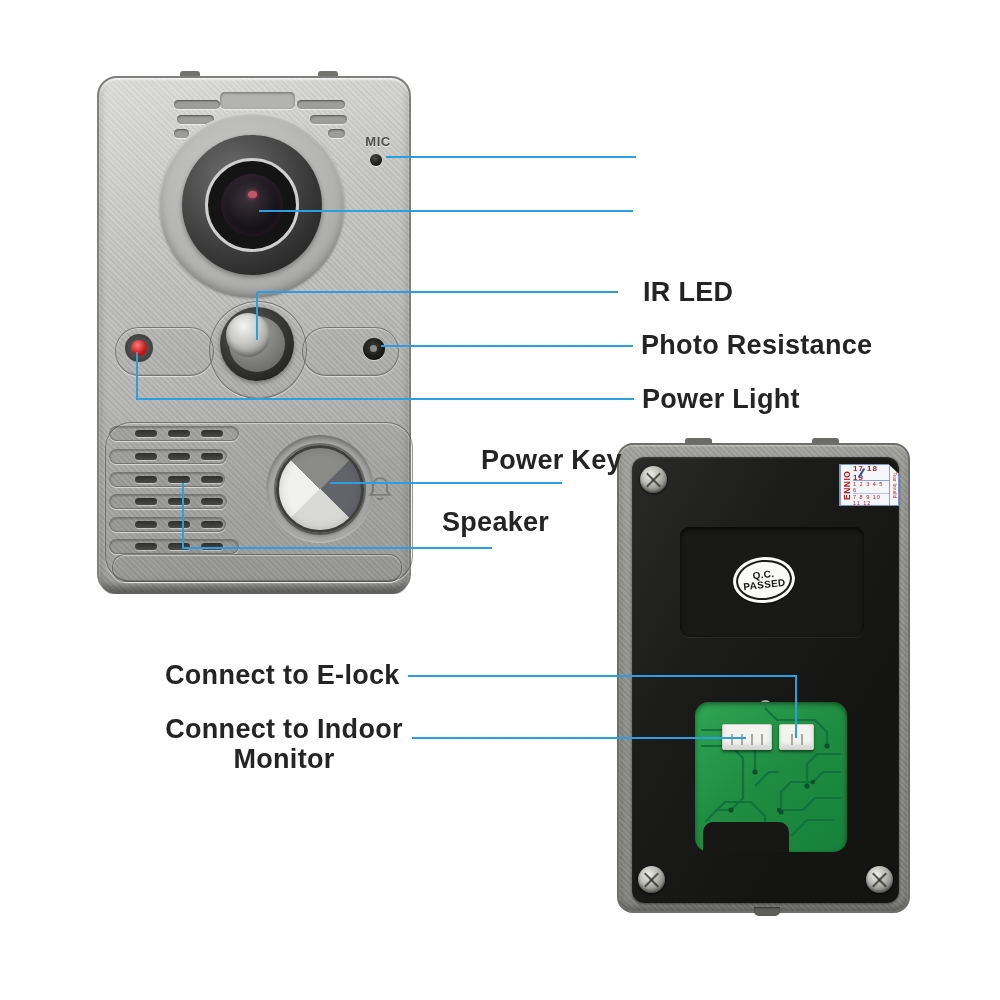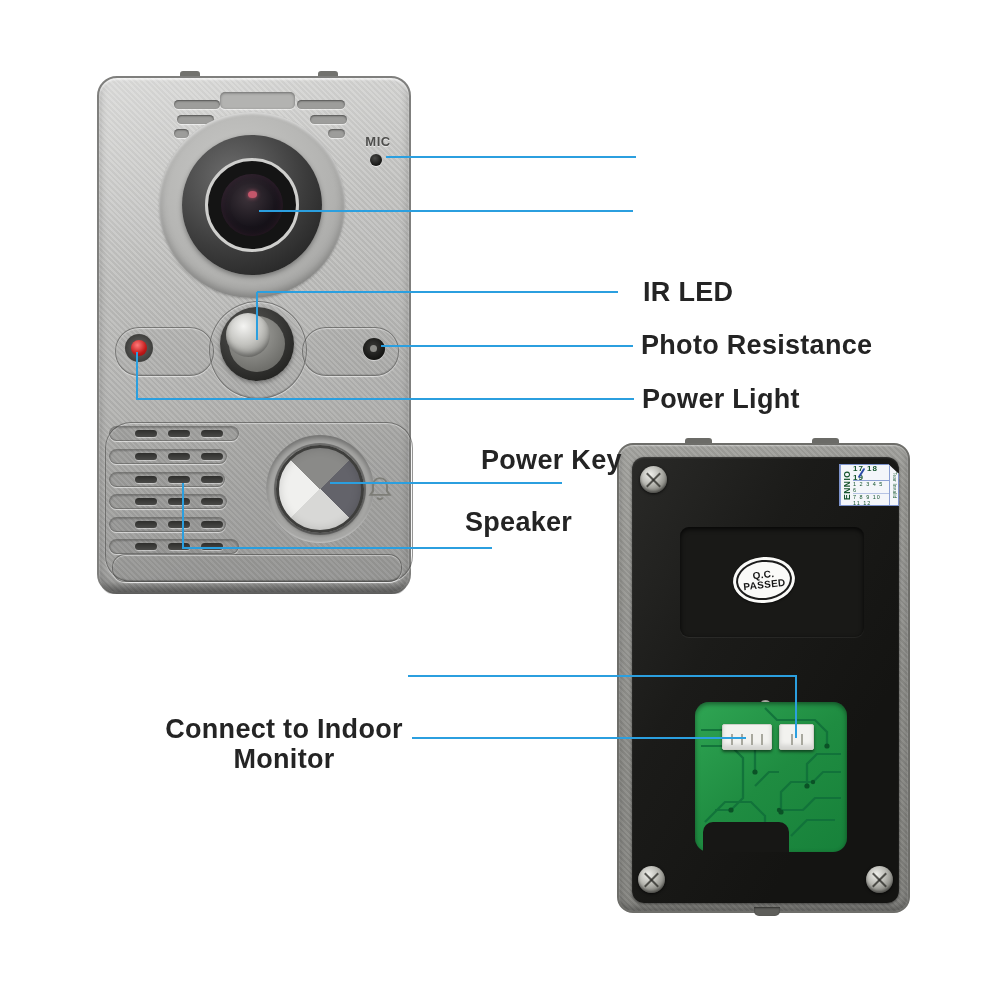--- a/index.html
+++ b/index.html
@@ -105,21 +105,21 @@
   .screw::after{transform:translateY(-50%) rotate(-45deg);}
   .b-recess{position:absolute;left:61px;top:82px;width:184px;height:110px;border-radius:9px;
      background:#191917;box-shadow:inset 0 2px 5px rgba(0,0,0,.8), 0 1px 1px rgba(255,255,255,.07);}
   .qc{position:absolute;left:114px;top:112px;width:62px;height:46px;border-radius:50%;background:#fafaf8;
      transform:rotate(-6deg);box-shadow:0 1px 2px rgba(0,0,0,.6);}
   .qc-inner{position:absolute;inset:3px;border:2px solid #1c1c1c;border-radius:50%;display:flex;
      flex-direction:column;align-items:center;justify-content:center;font-size:10px;font-weight:700;
      color:#161616;line-height:10px;letter-spacing:.3px;}
   .sticker{position:absolute;left:220px;top:19px;width:60px;height:42px;background:#f4f6fa;
      clip-path:polygon(0 0, 82% 0, 100% 24%, 100% 100%, 0 100%);
-     border:1px solid #7d93cc;box-sizing:border-box;display:flex;color:#14532d;}
+     border:1px solid #7d93cc;box-sizing:border-box;display:flex;color:#b91c1c;}
   .st-brand{width:12px;border-right:1px solid #8ca0d4;display:flex;align-items:center;justify-content:center;
      writing-mode:vertical-rl;transform:rotate(180deg);font-size:8.5px;font-weight:700;letter-spacing:.5px;}
   .st-grid{flex:1;display:flex;flex-direction:column;}
   .st-years{height:15px;font-size:8px;font-weight:700;display:flex;align-items:center;justify-content:center;
      letter-spacing:1px;border-bottom:1px solid #8ca0d4;position:relative;}
   .st-mrow{flex:1;font-size:5.5px;display:flex;align-items:center;justify-content:center;letter-spacing:1px;
      border-bottom:1px solid #b6c3e4;}
   .st-mrow:last-child{border-bottom:none;}
   .st-side{width:8px;border-left:1px solid #8ca0d4;display:flex;align-items:center;justify-content:center;
      writing-mode:vertical-rl;font-size:4.5px;letter-spacing:.3px;}
@@ -323,16 +323,17 @@
   <div class="line-v" style="left:182px;top:483px;height:66px;"></div>
   <div class="line-h" style="left:182px;top:547px;width:310px;"></div>
   <div class="line-h" style="left:408px;top:675px;width:389px;"></div>
   <div class="line-v" style="left:795px;top:675px;height:63px;"></div>
   <div class="line-h" style="left:412px;top:737px;width:334px;"></div>
 
   <div class="lbl" style="left:643px;top:277px;">IR LED</div>
   <div class="lbl" style="left:642px;top:384px;">Power Light</div>
   <div class="lbl" style="left:641px;top:330px;">Photo Resistance</div>
   <div class="lbl" style="left:481px;top:445px;">Power Key</div>
-  <div class="lbl" style="left:465px;top:507px;">Speaker</div>
+  <div class="lbl" style="left:442px;top:507px;">Speaker</div>
+  <div class="lbl" style="left:165px;top:660px;">Connect to E-lock</div>
   <div class="lbl center" style="left:134px;top:714px;width:300px;line-height:30px;">Connect to Indoor Monitor</div>
 
 </div>
 
 </body></html>

